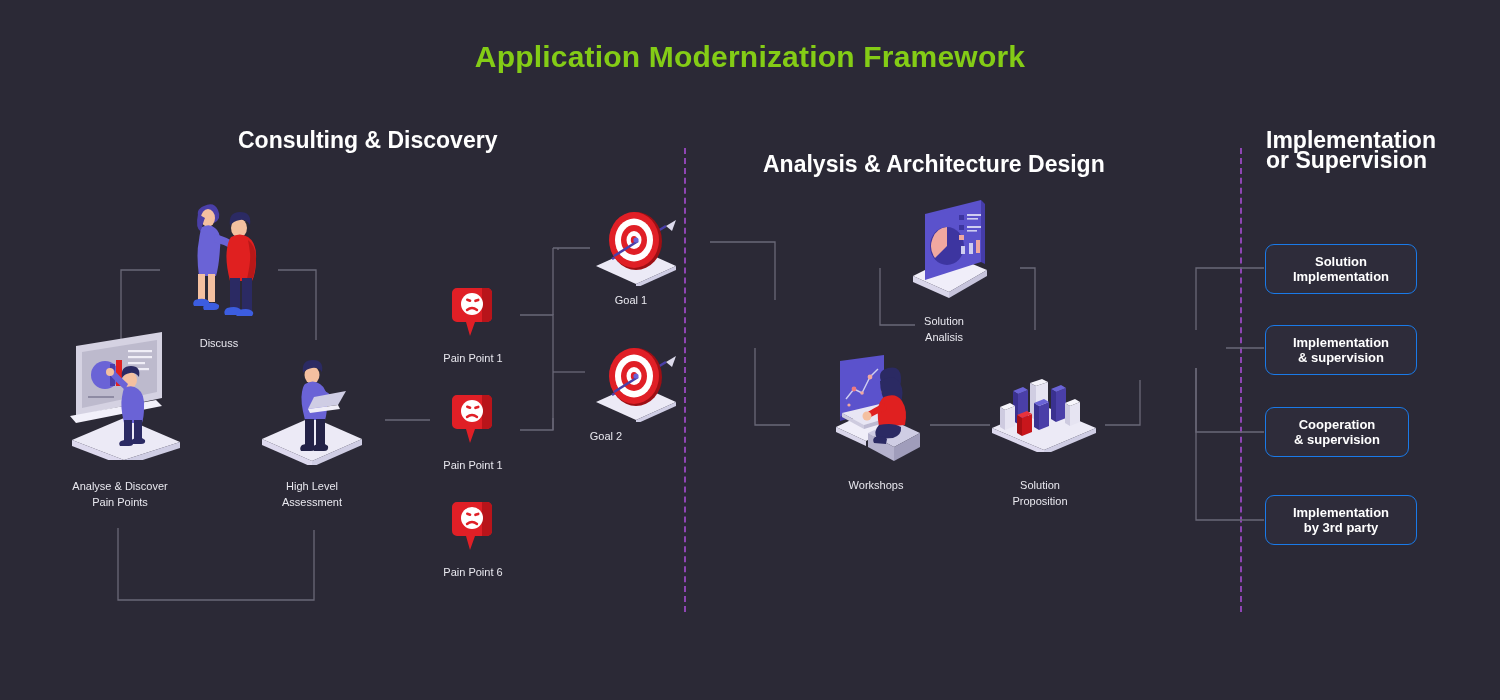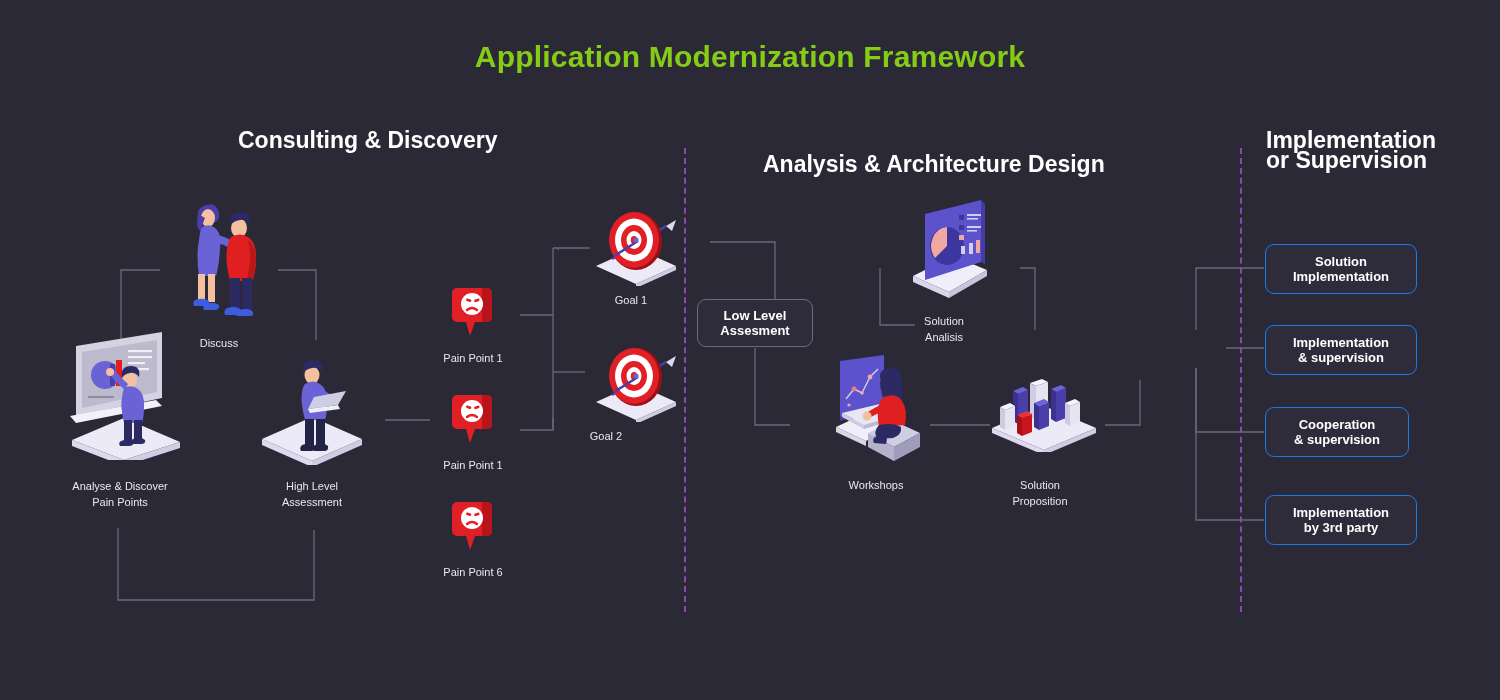--- a/index.html
+++ b/index.html
@@ -337,26 +337,20 @@
     <span>Analisis</span>
   </div>
 
   <div class="node-label" style="left:806px;top:477px;width:140px;">Workshops</div>
 
   <div class="node-label" style="left:970px;top:477px;width:140px;">
     <span>Solution</span><br>
     <span>Proposition</span>
   </div>
 
-  <div class="box gray" style="left:697px;top:299px;width:116px;height:48px;">
-    <div>
-      <span>Low Level</span><br>
-      <span>Assesment</span>
-    </div>
-  </div>
 
 
   <div class="box blue" style="left:1265px;top:244px;width:152px;height:50px;">
     <div>
       <span>Solution</span><br>
       <span>Implementation</span>
     </div>
   </div>
 
   <div class="box blue" style="left:1265px;top:325px;width:152px;height:50px;">

